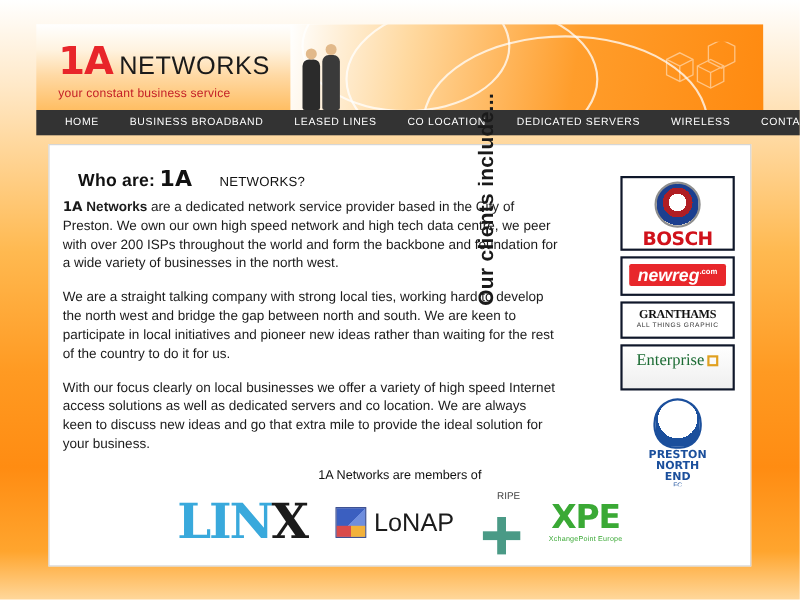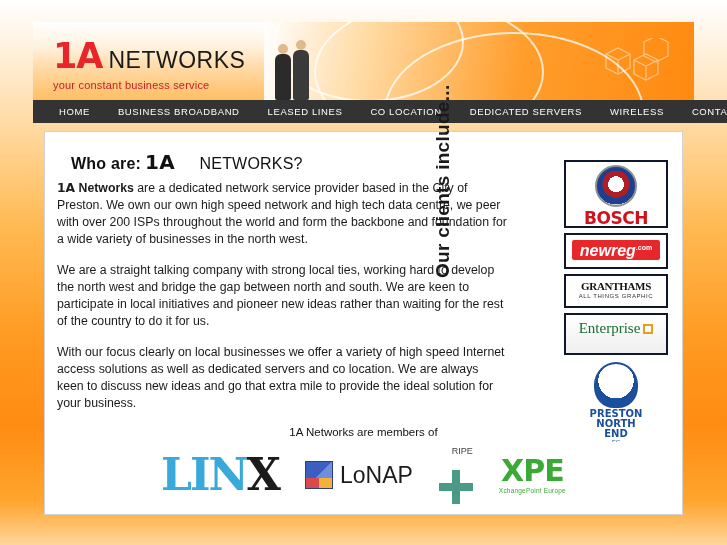--- a/index.html
+++ b/index.html
@@ -128,21 +128,21 @@
     letter-spacing: 0.2px;
   }
   .headline .hl-who { font-weight: bold; color: #111; }
   .headline .hl-1a {
     font-family: "DejaVu Sans", sans-serif;
     font-weight: bold;
     font-size: 20px;
     color: #111;
     margin-left: 4px;
   }
-  .headline .hl-net { font-size: 16px; color: #111; padding-left: 20px; }
+  .headline .hl-net { font-size: 12px; color: #111; padding-left: 20px; }
 
   .body-col {
     position: absolute;
     left: 12px; top: 48px;
     width: 450px;
   }
   .body-col p {
     margin: 0 0 14px 0;
     font-size: 12.3px;
     line-height: 17px;

